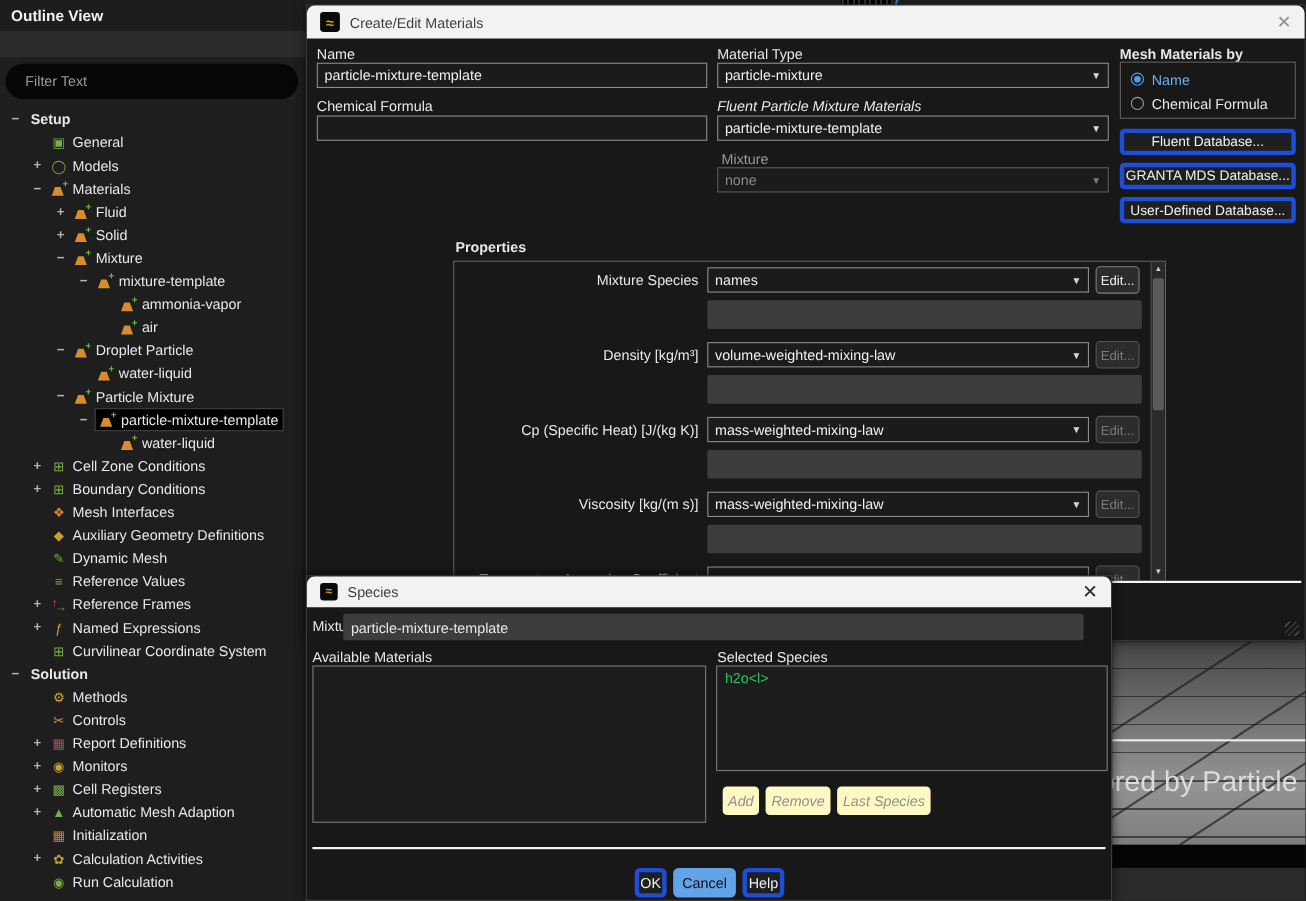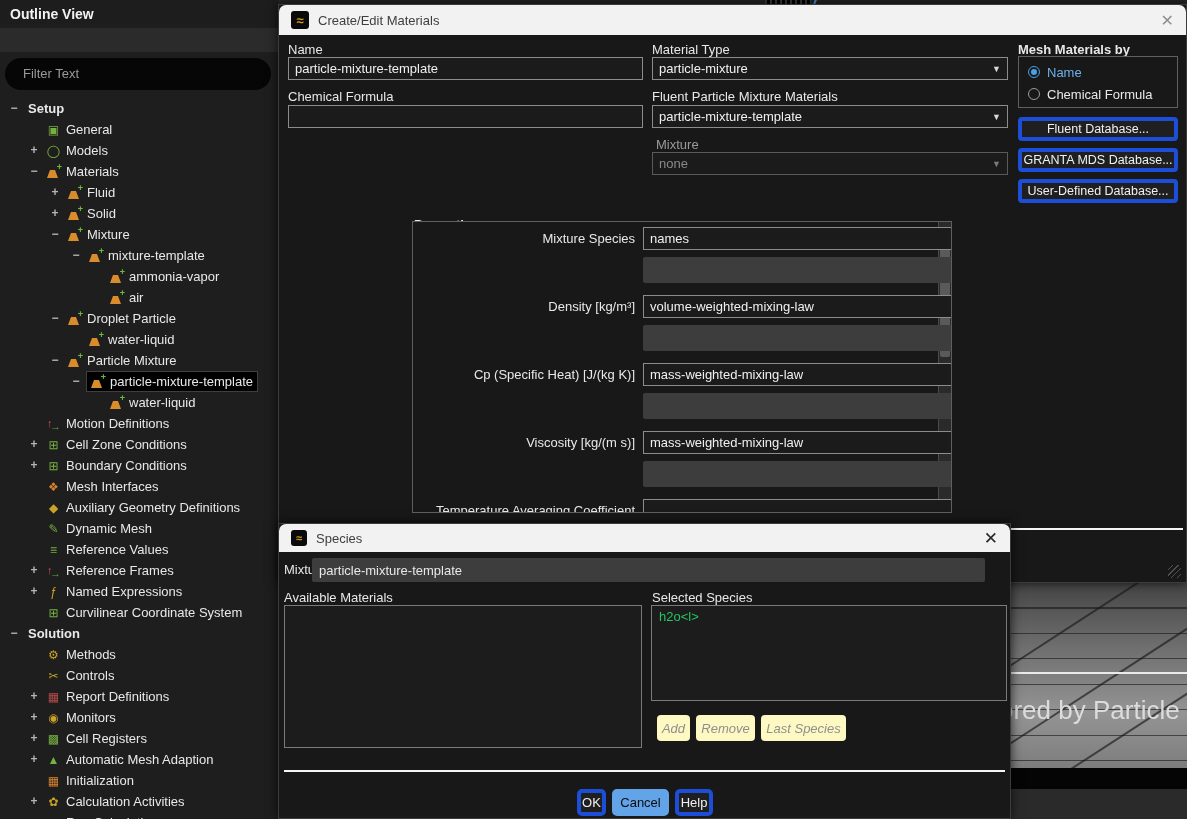--- a/index.html
+++ b/index.html
@@ -55,21 +55,21 @@
   .radio.sel::after { content:""; position:absolute; left:2px; top:2px; right:2px; bottom:2px; border-radius:50%; background:#4ba0e8; }
   .radio-label { font-size:13px; }
   .radio-label.sel { color:#6db0ea; }
 
   .btn { background:#1f1f1f; border:4px solid #1d4ed8; border-radius:4px; color:#f0f0f0; font-size:12.5px; display:flex; align-items:center; justify-content:center; cursor:default; }
   .btn.primary { background:#63a3e8; border-color:#63a3e8; color:#0d0d0d; }
   .btn.disabled { background:#fef9c3; border:none; color:#8f8f8f;font-style:italic; }
   .btn-edit { position:absolute; width:40px; height:25px; background:#2c2c2c; border:1px solid #7d7d7d; border-radius:4px; color:#ededed; font-size:12px; display:flex; align-items:center; justify-content:center; }
   .btn-edit.disabled { color:#7a7a7a; border-color:#555; }
 
-  .props-panel { position:absolute; left:133px; top:216px; width:540px; height:292px; border:1px solid #5f5f5f; background:#181818; overflow:hidden; }
+  .props-panel { position:absolute; left:133px; top:232px; width:648px; height:292px; border:1px solid #5f5f5f; background:#181818; overflow:hidden; }
   .prop-label { position:absolute; left:0; width:226px; text-align:right; padding-right:4px; font-size:13px; }
   .vscroll { position:absolute; top:0; right:0; bottom:0; width:13px; background:#2a2a2a; border-left:1px solid #4a4a4a; }
   .vscroll .arr { position:absolute; left:0; width:12px; height:12px; font-size:7px; color:#cfcfcf; text-align:center; line-height:12px; }
   .vscroll .thumb { position:absolute; left:1px; width:10px; background:#5a5a5a; border-radius:2px; }
 
   .listbox { position:absolute; background:#1c1c1c; border:1px solid #7a7a7a; overflow:hidden; }
   .list-item { padding:3px 7px; font-size:13px; color:#22c55e; }
 
   .hsep { position:absolute; height:2px; background:#f5f5f5; }
   .grip { position:absolute; right:5px; bottom:4px; width:13px; height:13px;
@@ -207,26 +207,20 @@
           <span>particle-mixture-template</span>
         </span>
       </div>
       <div class="tree-row">
         <span class="row-content" style="margin-left: 108px;">
           <span class="tree-icon ic-beaker"></span>
           <span>water-liquid</span>
         </span>
       </div>
       <div class="tree-row">
-        <span class="row-content" style="margin-left: 45px;">
-          <span class="tree-icon ic-axis"></span>
-          <span>Motion Definitions</span>
-        </span>
-      </div>
-      <div class="tree-row">
         <span class="expander" style="left: 28px;">+</span>
         <span class="row-content" style="margin-left: 45px;">
           <span class="tree-icon" style="color: rgb(118, 176, 65);">⊞</span>
           <span>Cell Zone Conditions</span>
         </span>
       </div>
       <div class="tree-row">
         <span class="expander" style="left: 28px;">+</span>
         <span class="row-content" style="margin-left: 45px;">
           <span class="tree-icon" style="color: rgb(118, 176, 65);">⊞</span>
@@ -357,21 +351,21 @@
 
   <div class="lbl" style="left:373px; top:37px;">Material Type</div>
   <div class="tb dd" style="left:373px; top:52px; width:356px;">
     <span>particle-mixture</span>
     <span class="arrow">▼</span>
   </div>
 
   <div class="lbl" style="left:9px; top:84px;">Chemical Formula</div>
   <div class="tb" style="left:9px; top:100px; width:355px;"></div>
 
-  <div class="lbl" style="left:373px; top:84px;">Fluent Particle Mixture Materials</div>
+  <div class="lbl" style="left:373px; top:84px;font-style:italic;">Fluent Particle Mixture Materials</div>
   <div class="tb dd" style="left:373px; top:100px; width:356px;">
     <span>particle-mixture-template</span>
     <span class="arrow">▼</span>
   </div>
 
   <div class="lbl dim" style="left:377px; top:132px;">Mixture</div>
   <div class="tb dd disabled" style="left:373px; top:147px; width:356px;">
     <span>none</span>
     <span class="arrow">▼</span>
   </div>

